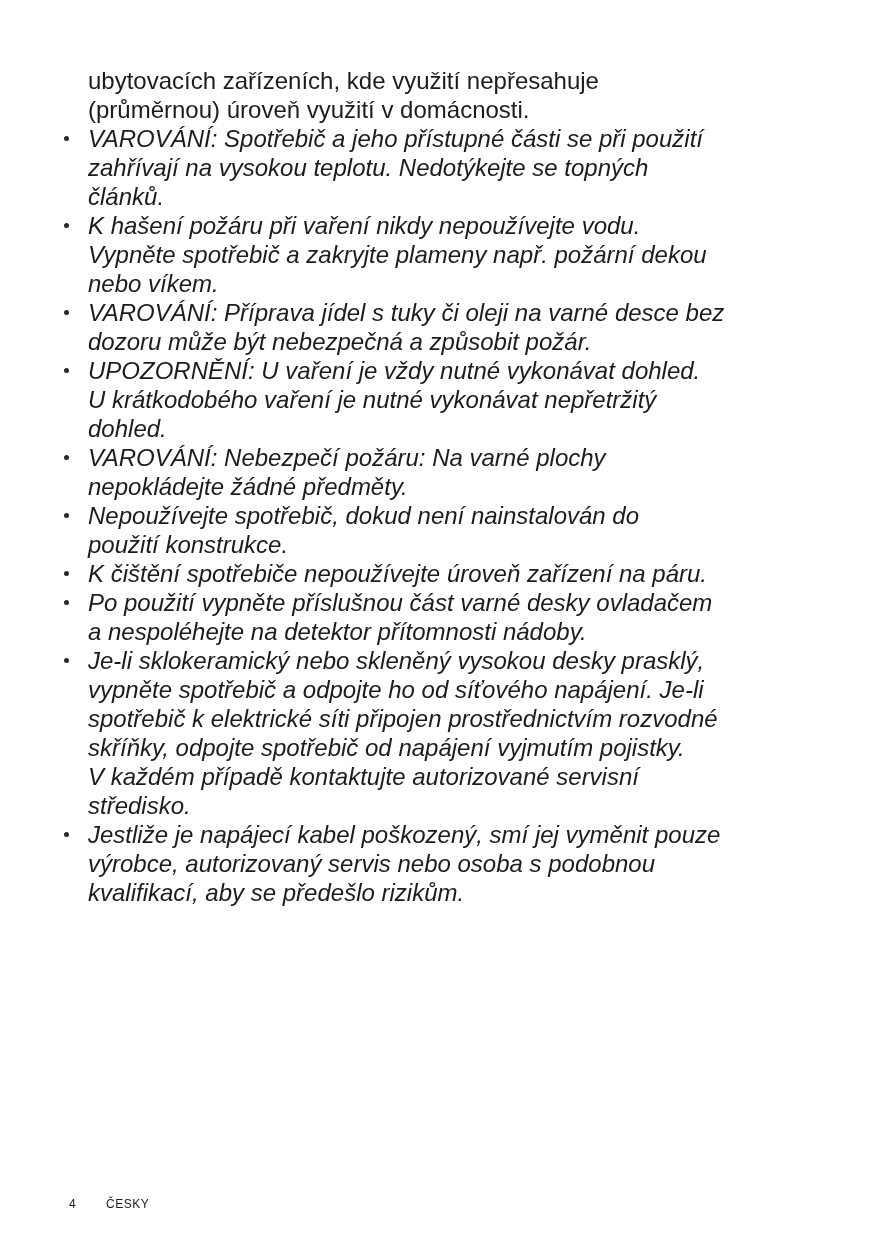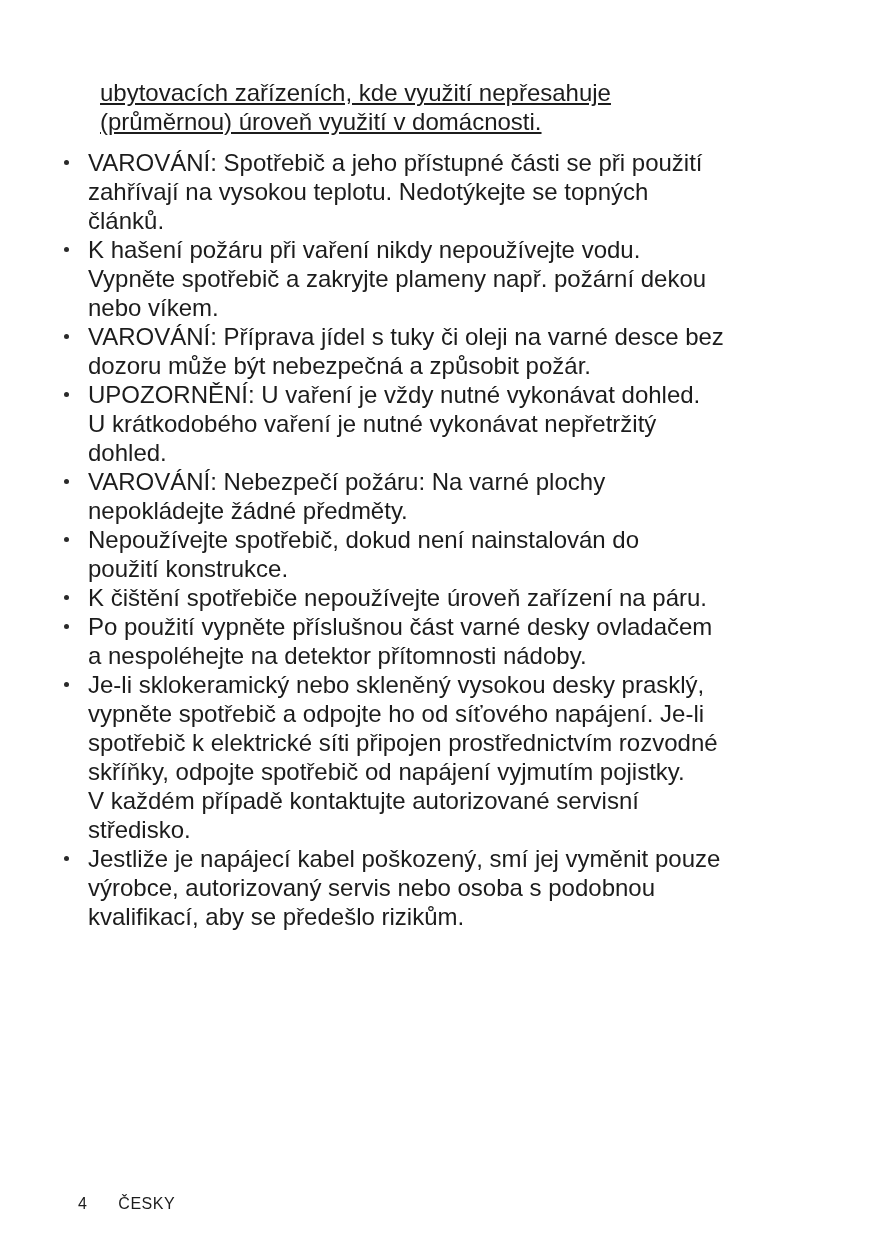--- a/index.html
+++ b/index.html
@@ -18,45 +18,45 @@
   .content {
     position: absolute;
     left: 88px;
     top: 66px;
     width: 745px;
     font-size: 24px;
     line-height: 29px;
     color: #1c1c1c;
   }
   .cont-text {
-    margin: 12px;
+    margin: 0;
     white-space: pre-line;
-    text-decoration: underline;
   }
   .bullet {
     position: relative;
   }
   .bullet .dot {
     position: absolute;
     left: -24px;
     top: 12px;
     width: 5px;
     height: 5px;
     border-radius: 50%;
     background: #2a2a2a;
   }
   .bullet .btext {
     display: block;
     white-space: pre-line;
+    font-style: italic;
   }
   .footer {
     position: absolute;
-    left: 78px;
+    left: 69px;
     top: 1194px;
-    font-size: 16px;
+    font-size: 12px;
     line-height: 20px;
     color: #1c1c1c;
     text-align: right;
   }
   .footer .pgnum {
     display: inline-block;
     margin-right: 27px;
   }
   .footer .lang {
     letter-spacing: 0.5px;

